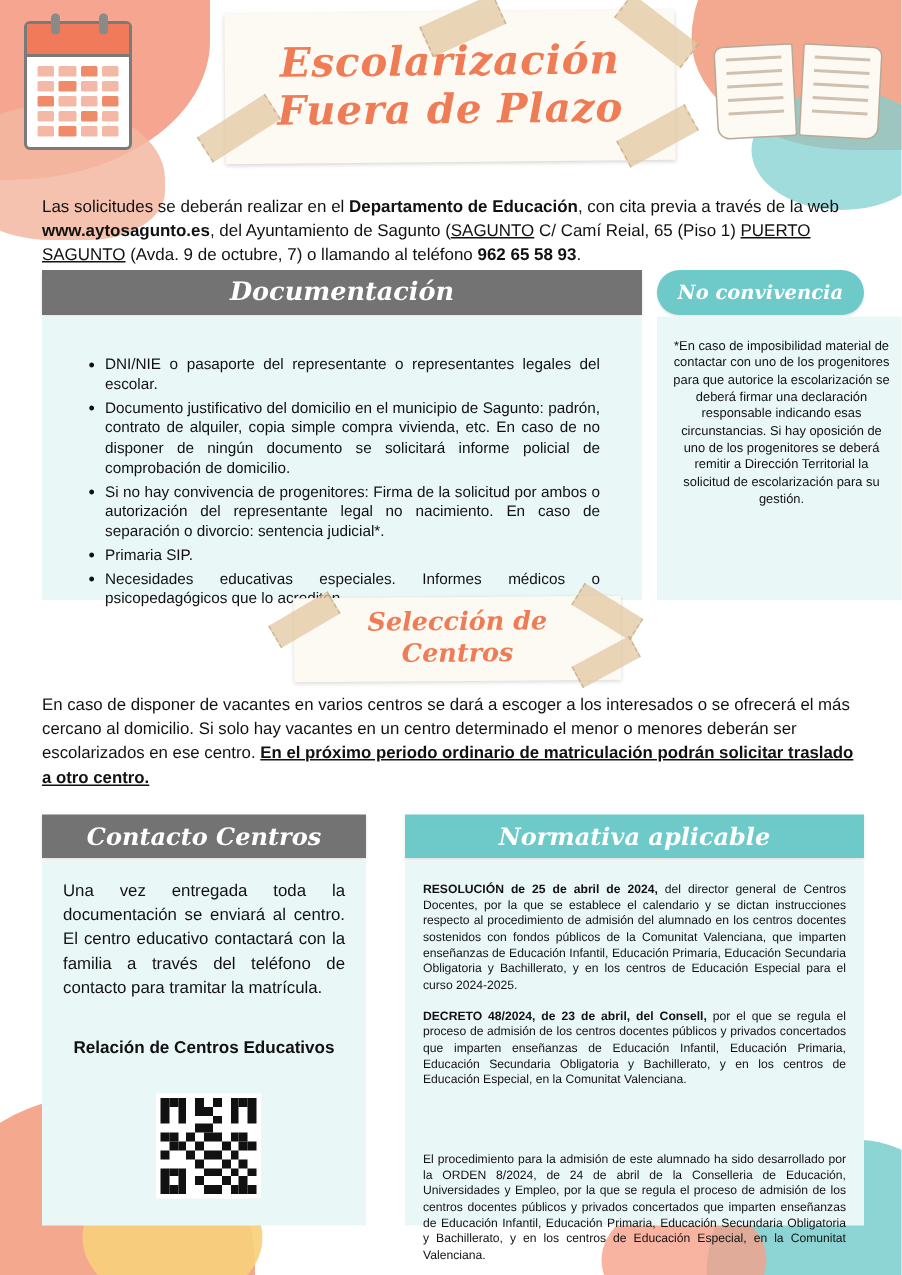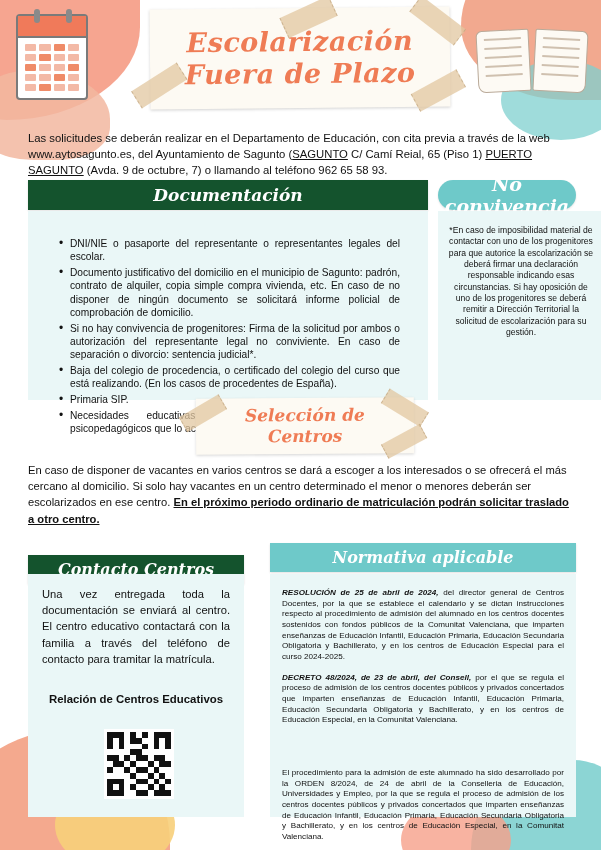--- a/index.html
+++ b/index.html
@@ -174,27 +174,27 @@
 
   
   .intro {
     position: absolute;
     left: 28px; top: 130px;
     width: 548px;
     font-size: 11.3px;
     line-height: 1.42;
     color: #111;
   }
-  .intro b { font-weight: normal; }
+  .intro b { font-weight: bold; }
   .u { text-decoration: underline; }
 
   
   .banner {
     position: absolute;
-    background: #14532d;
+    background: #737373;
     color: #ffffff;
     font-family: "DejaVu Serif", serif;
     font-style: italic;
     font-weight: bold;
     text-align: center;
     display: flex;
     align-items: center;
     justify-content: center;
     box-shadow: 0 1px 2px rgba(0,0,0,.12);
   }
@@ -232,21 +232,21 @@
     content: "•";
     position: absolute;
     left: -11px;
     top: -1px;
     font-size: 12px;
   }
 
   
   #conv-banner {
     left: 438px; top: 180px; width: 138px; height: 30px;
-    font-size: 19px;
+    font-size: 13px;
     border-radius: 15px;
   }
   #conv-panel {
     left: 438px; top: 211px; width: 166px; height: 189px;
     padding: 14px 9px;
   }
   #conv-panel p {
     margin: 0;
     font-size: 8.6px;
     line-height: 1.32;
@@ -283,21 +283,20 @@
     width: 548px;
     font-size: 11.2px;
     line-height: 1.45;
     color: #111;
   }
 
   
   #contact-banner {
     left: 28px; top: 543px; width: 216px; height: 29px;
     font-size: 16px;
-    margin-top: 12px;
   }
   #contact-panel {
     left: 28px; top: 574px; width: 216px; height: 243px;
     padding: 12px 14px;
   }
   #contact-panel p.body {
     margin: 0;
     font-size: 11.2px;
     line-height: 1.45;
     text-align: justify;
@@ -337,21 +336,21 @@
     padding: 14px 12px;
   }
   #norm-panel p {
     margin: 0 0 10px;
     font-size: 8.1px;
     line-height: 1.32;
     text-align: justify;
     color: #111;
   }
   #norm-panel p:last-child { margin-bottom: 0; margin-top: 42px; }
-  #norm-panel b { font-weight: bold; font-style: italic; }
+  #norm-panel b { font-weight: bold; }
 </style>
 </head>
 <body>
 
 <div class="blob blob-tl"></div>
 <div class="blob blob-tl2"></div>
 <div class="blob blob-tr"></div>
 <div class="blob blob-tr2"></div>
 <div class="blob blob-bl"></div>
 <div class="blob blob-bl2"></div>
@@ -419,22 +418,21 @@
 
 <div class="intro">
   <span>Las solicitudes se deberán realizar en el </span><b>Departamento de Educación</b><span>, con cita previa a través de la web </span><b>www.aytosagunto.es</b><span>, del Ayuntamiento de Sagunto (</span><span class="u">SAGUNTO</span><span> C/ Camí Reial, 65 (Piso 1) </span><span class="u">PUERTO SAGUNTO</span><span> (Avda. 9 de octubre, 7) o llamando al teléfono </span><b>962 65 58 93</b><span>.</span>
 </div>
 
 <div class="banner" id="doc-banner">Documentación</div>
 <div class="panel" id="doc-panel">
   <ul>
     <li>DNI/NIE o pasaporte del representante o representantes legales del escolar.</li>
     <li>Documento justificativo del domicilio en el municipio de Sagunto: padrón, contrato de alquiler, copia simple compra vivienda, etc. En caso de no disponer de ningún documento se solicitará informe policial de comprobación de domicilio.</li>
-    <li>Si no hay convivencia de progenitores: Firma de la solicitud por ambos o autorización del representante legal no conviviente. En caso de separación o divorcio: sentencia judicial*.</li>
-    <li>Baja del colegio de procedencia, o certificado del colegio del curso que está realizando. (En los casos de procedentes de España).</li>
+    <li>Si no hay convivencia de progenitores: Firma de la solicitud por ambos o autorización del representante legal no nacimiento. En caso de separación o divorcio: sentencia judicial*.</li>
     <li>Primaria SIP.</li>
     <li>Necesidades educativas especiales. Informes médicos o psicopedagógicos que lo acrediten.</li>
   </ul>
 </div>
 
 <div class="banner teal" id="conv-banner">No convivencia</div>
 <div class="panel" id="conv-panel">
   <p>*En caso de imposibilidad material de contactar con uno de los progenitores para que autorice la escolarización se deberá firmar una declaración responsable indicando esas circunstancias. Si hay oposición de uno de los progenitores se deberá remitir a Dirección Territorial la solicitud de escolarización para su gestión.</p>
 </div>
 

